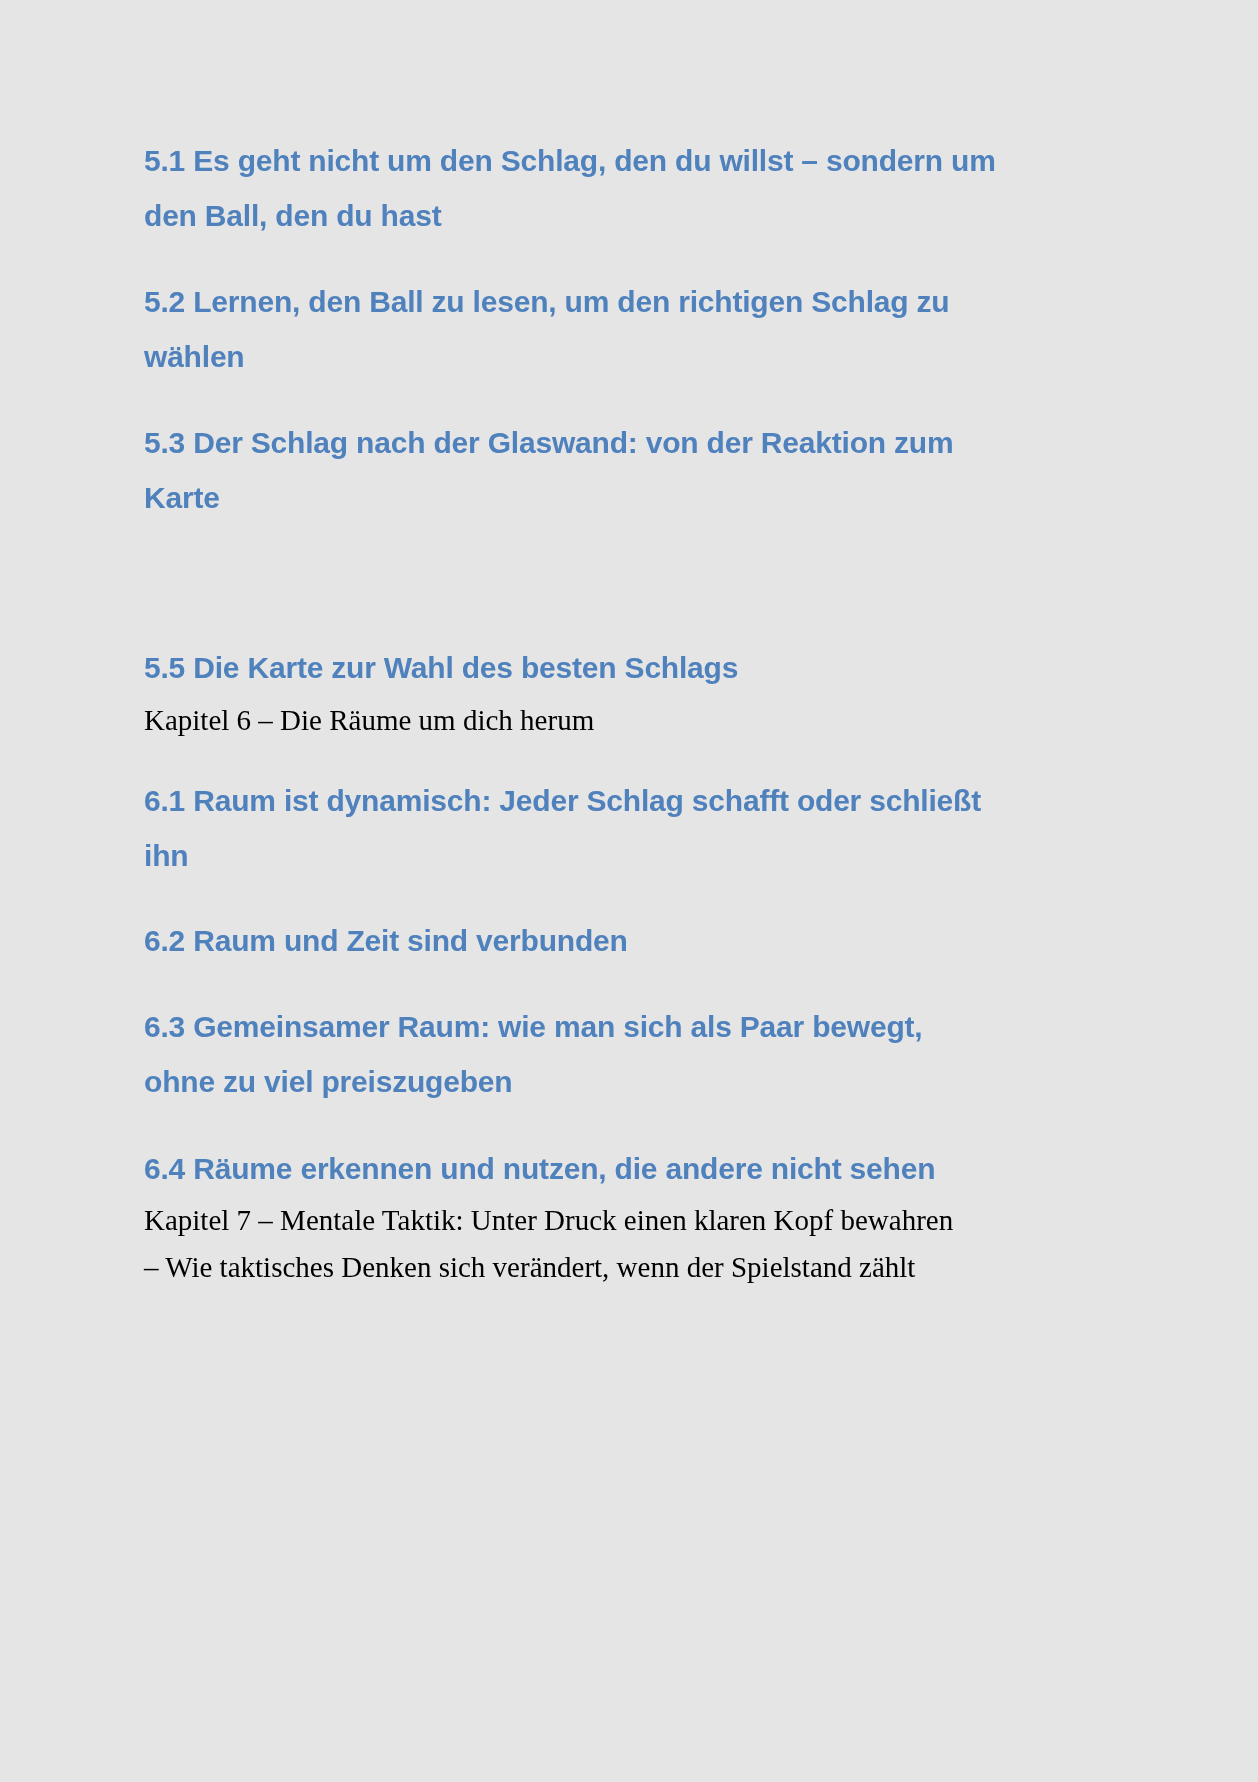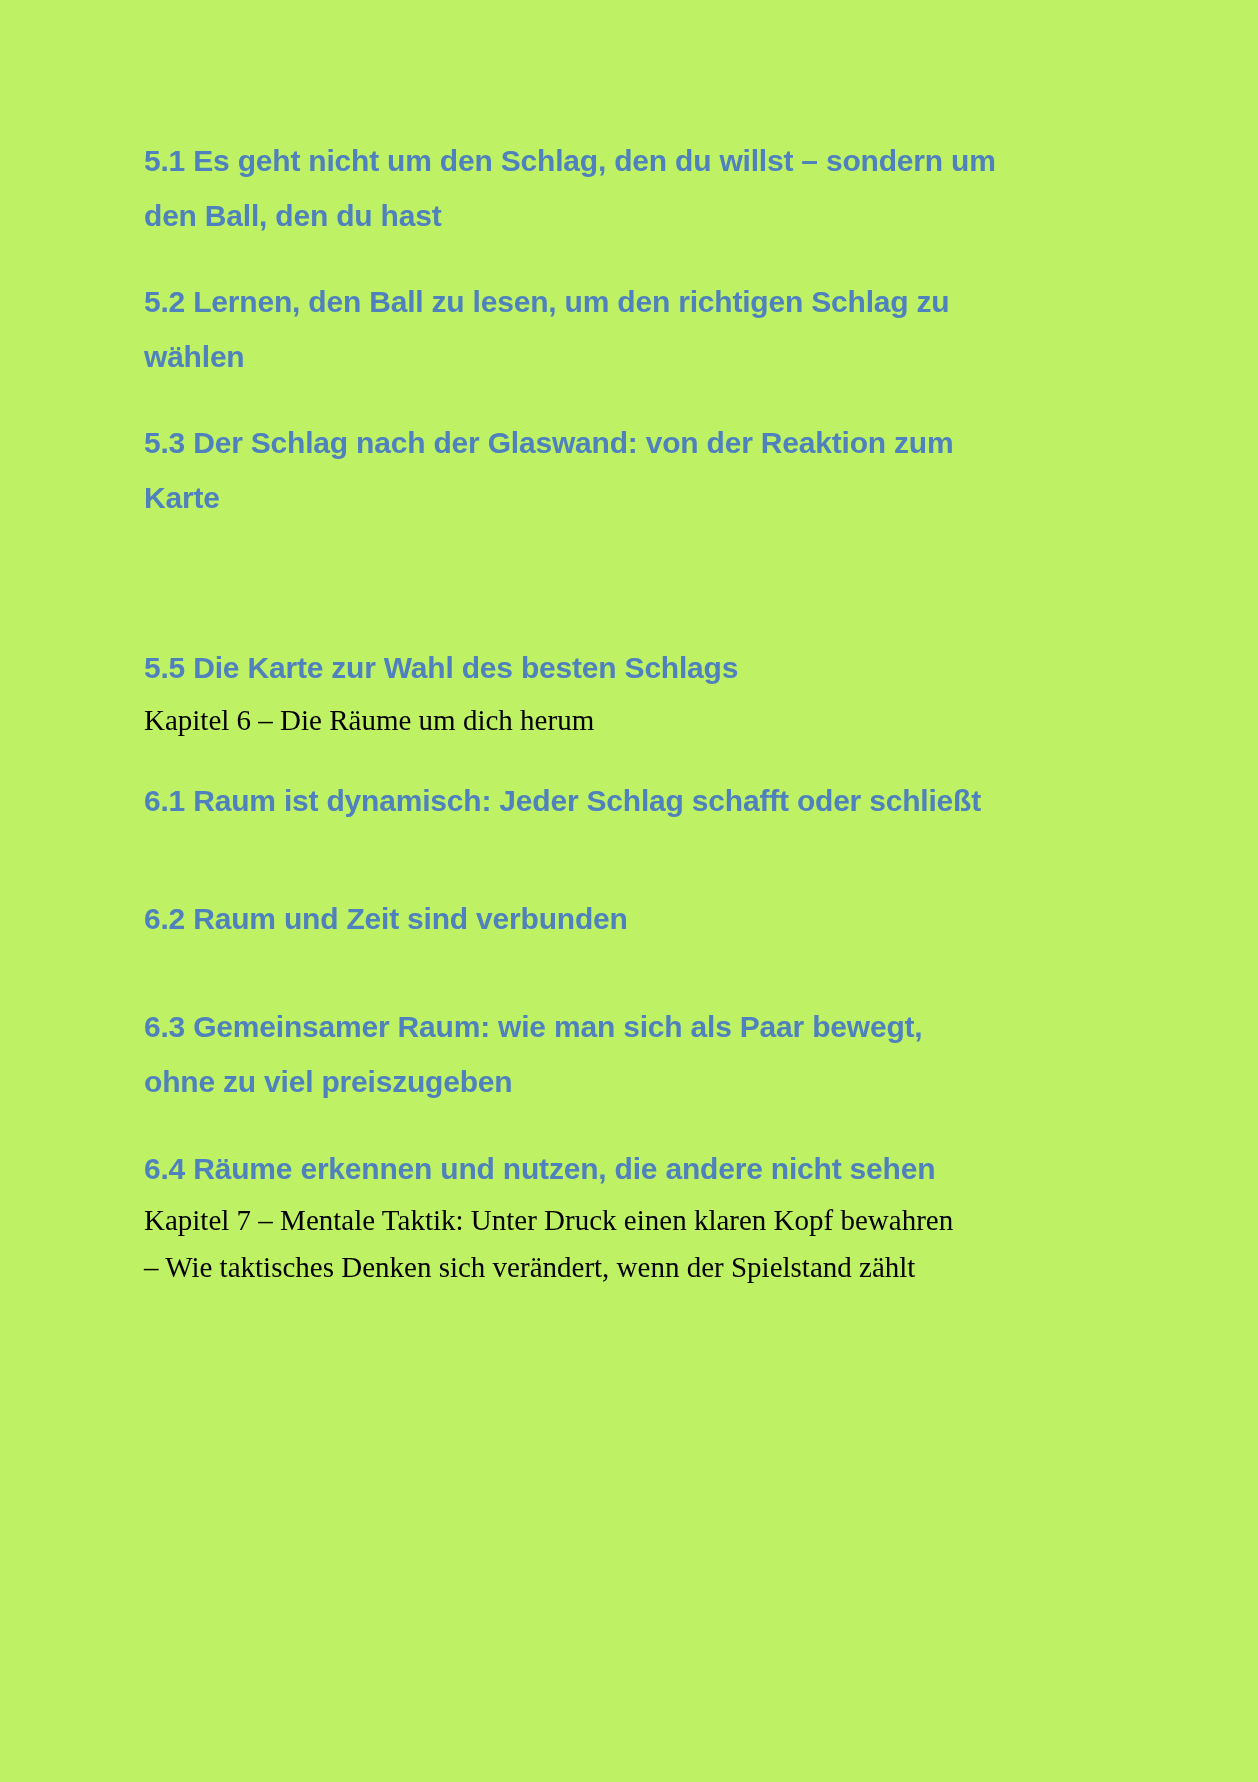--- a/index.html
+++ b/index.html
@@ -1,17 +1,17 @@
 <!DOCTYPE html>
 <html><head>
 <meta charset="utf-8">
 <style>
   html, body { margin: 0; padding: 0; background: #ffffff; }
   body { width: 1258px; height: 1782px; position: relative; overflow: hidden; }
-  .page { position: absolute; left: 0; top: 0; width: 1258px; height: 1782px; background: #bef264; }
+  .page { position: absolute; left: 0; top: 0; width: 1258px; height: 1782px; background: #e5e5e5; }
   .h2 {
     position: absolute; left: 144px; width: 1000px;
     font-family: "Liberation Sans", sans-serif;
     font-weight: bold; font-size: 30px; line-height: 55px;
     color: #4f81bd; letter-spacing: -0.2px;
     margin: 0; white-space: normal;
   }
   .body {
     position: absolute; left: 144px; width: 1000px;
     font-family: "Liberation Serif", serif;
@@ -44,23 +44,24 @@
   <h2 class="h2" style="top:640px">
     <span class="line">5.5 Die Karte zur Wahl des besten Schlags</span>
   </h2>
 
   <p class="body" style="top:697px">
     <span class="line">Kapitel 6 – Die Räume um dich herum</span>
   </p>
 
   <h2 class="h2" style="top:773px">
     <span class="line">6.1 Raum ist dynamisch: Jeder Schlag schafft oder schließt</span>
+    <span class="line">ihn</span>
   </h2>
 
-  <h2 class="h2" style="top:891px">
+  <h2 class="h2" style="top:913px">
     <span class="line">6.2 Raum und Zeit sind verbunden</span>
   </h2>
 
   <h2 class="h2" style="top:999px">
     <span class="line">6.3 Gemeinsamer Raum: wie man sich als Paar bewegt,</span>
     <span class="line">ohne zu viel preiszugeben</span>
   </h2>
 
   <h2 class="h2" style="top:1141px">
     <span class="line">6.4 Räume erkennen und nutzen, die andere nicht sehen</span>

